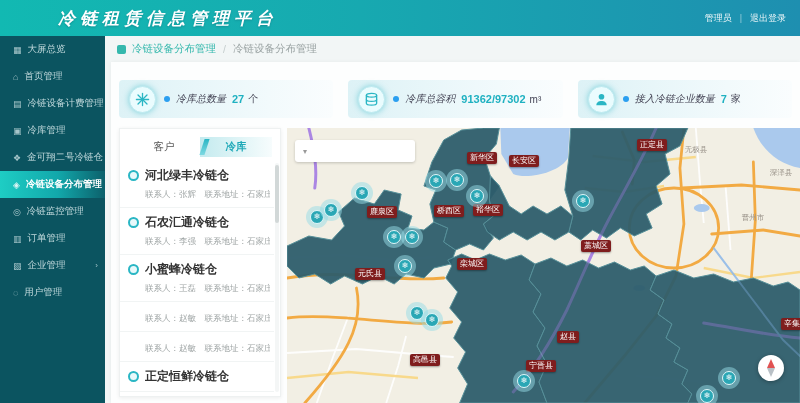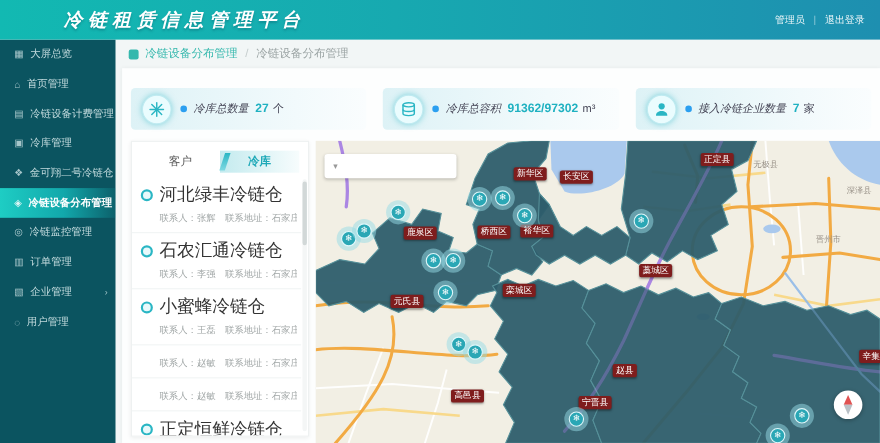--- a/index.html
+++ b/index.html
@@ -54,21 +54,21 @@
   .tabs { display:flex; align-items:center; padding:8px 8px 6px 8px; }
   .tab { position:relative; font-size:10.5px; color:#555; padding:3px 0; width:72px; text-align:center; cursor:pointer; }
   .tab.active { color:#1fa9b8; font-weight:bold;
     background:linear-gradient(90deg,rgba(42,182,196,.28) 0%,rgba(42,182,196,.04) 100%); }
   .tab.active::before { content:""; position:absolute; left:2px; top:2px; bottom:2px; width:5px;
     background:linear-gradient(180deg,#2ab6c4,#7fd9e2); transform:skewX(-18deg); }
   .list { position:absolute; left:0; right:6px; top:32px; bottom:0; overflow:hidden; }
   .list-item { padding:6px 4px 6px 8px; border-bottom:1px solid #f1f4f4; cursor:pointer; }
   .li-titlerow { display:flex; align-items:center; }
   .li-icon { width:11px; height:11px; border-radius:50%; border:2px solid #2ab6c4; background:#e8f9fb; margin-right:6px; flex:0 0 auto; }
-  .li-title { font-size:16px; font-weight:normal; color:#333; white-space:nowrap; overflow:hidden; }
+  .li-title { font-size:12px; font-weight:bold; color:#333; white-space:nowrap; overflow:hidden; }
   .li-detail { margin:5px 0 0 17px; font-size:8.5px; color:#a0a6a6; white-space:nowrap; overflow:hidden; }
   .panel-scrollbar { position:absolute; right:1px; top:34px; bottom:4px; width:4px; background:#f4f6f6; border-radius:2px; }
   .panel-scroll-thumb { position:absolute; top:2px; left:0; width:4px; height:58px; background:#d2d8d8; border-radius:2px; }
 
   
   .map { position:relative; flex:1; overflow:hidden; background:#f2efe4; cursor:grab; }
   .map svg.basemap { position:absolute; left:0; top:0; width:100%; height:100%; }
   .map-select { position:absolute; left:8px; top:12px; width:120px; height:22px; background:#fff; border-radius:3px;
     box-shadow:0 1px 3px rgba(0,0,0,.2); display:flex; align-items:center; padding:0 8px; z-index:12; cursor:pointer; }
   .map-select .ms-text { flex:1; font-size:9.5px; color:#b5bcbc; }

